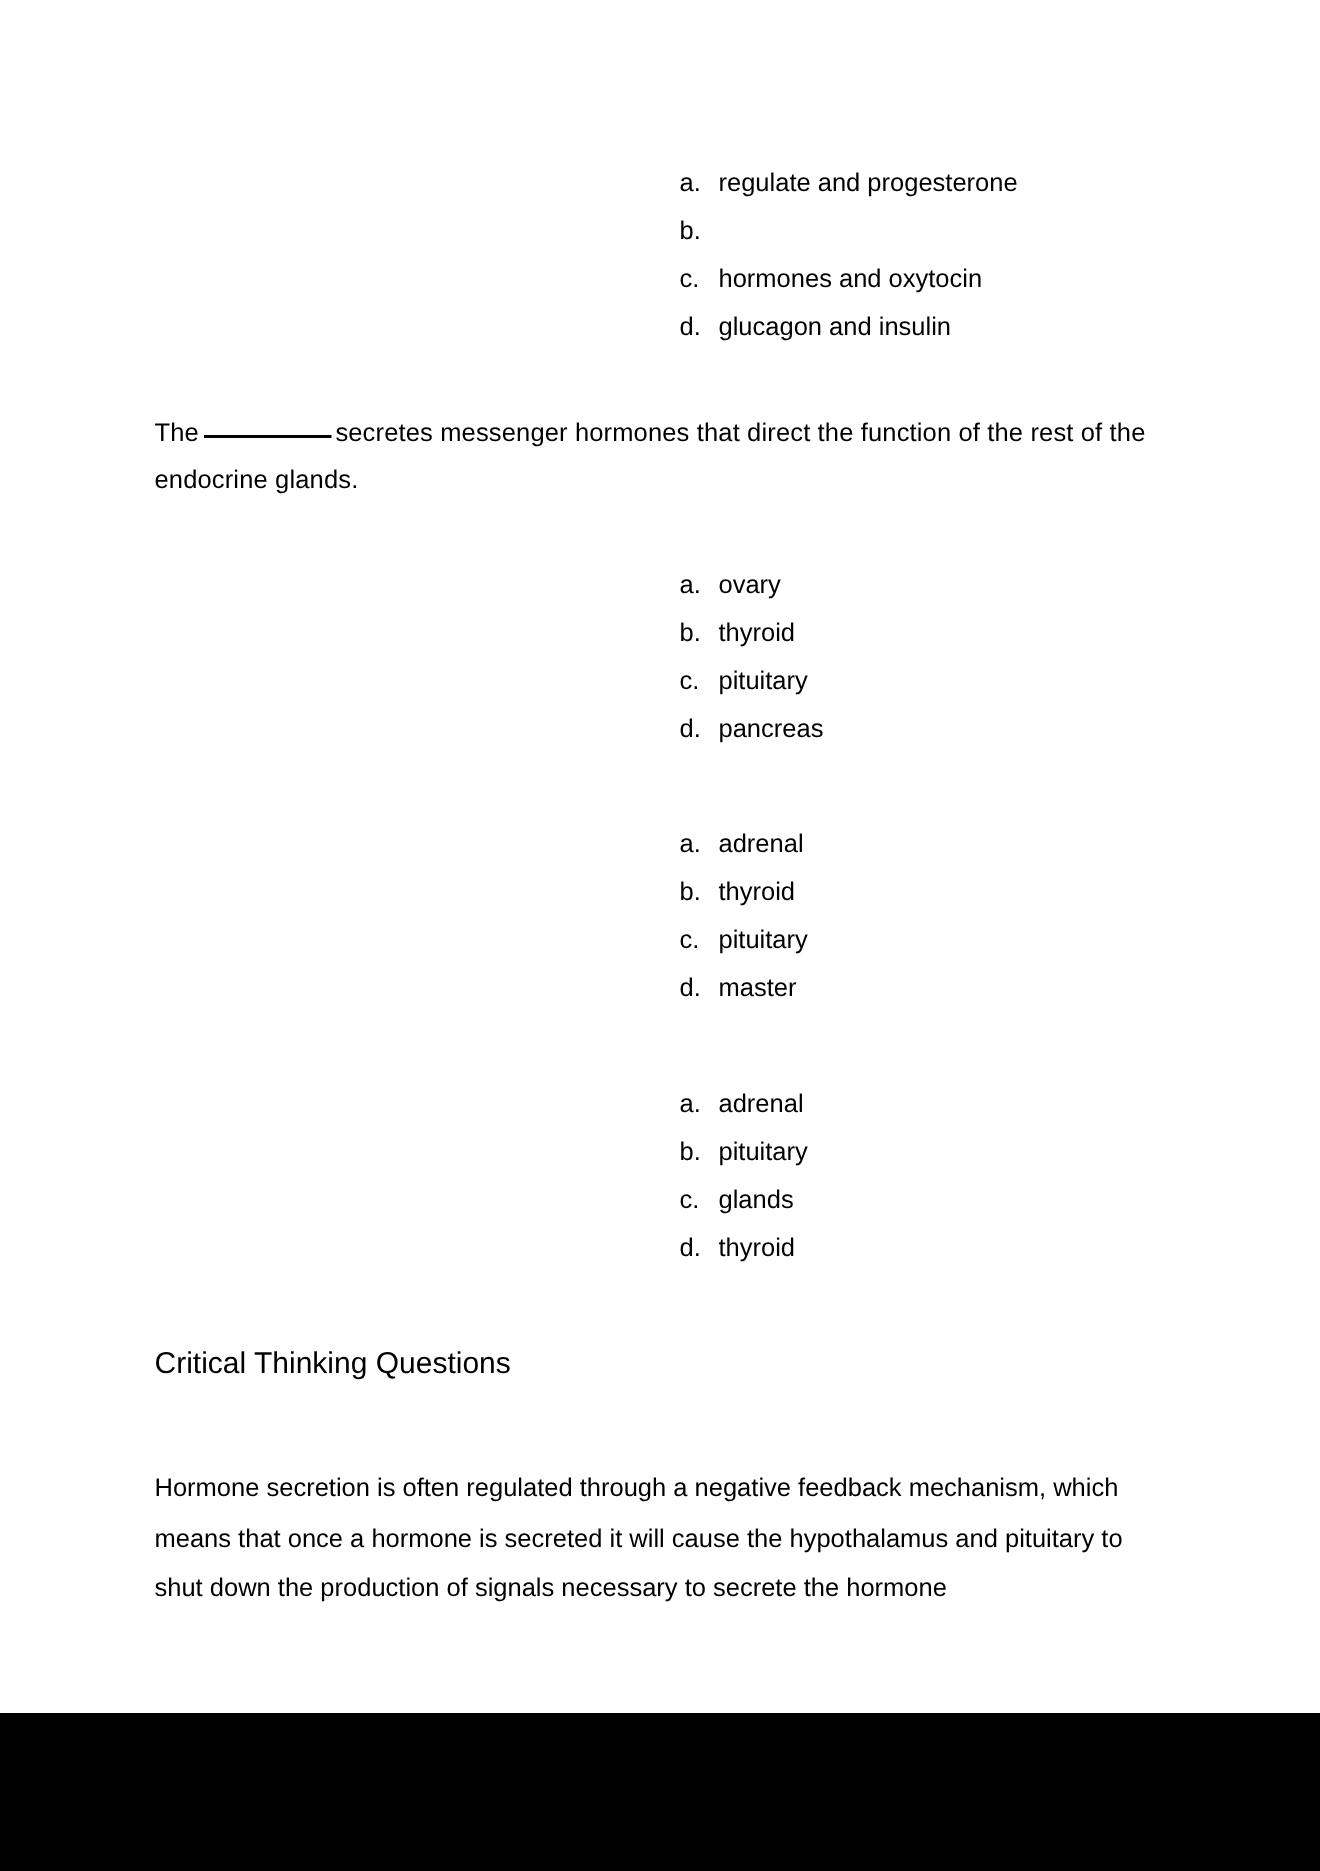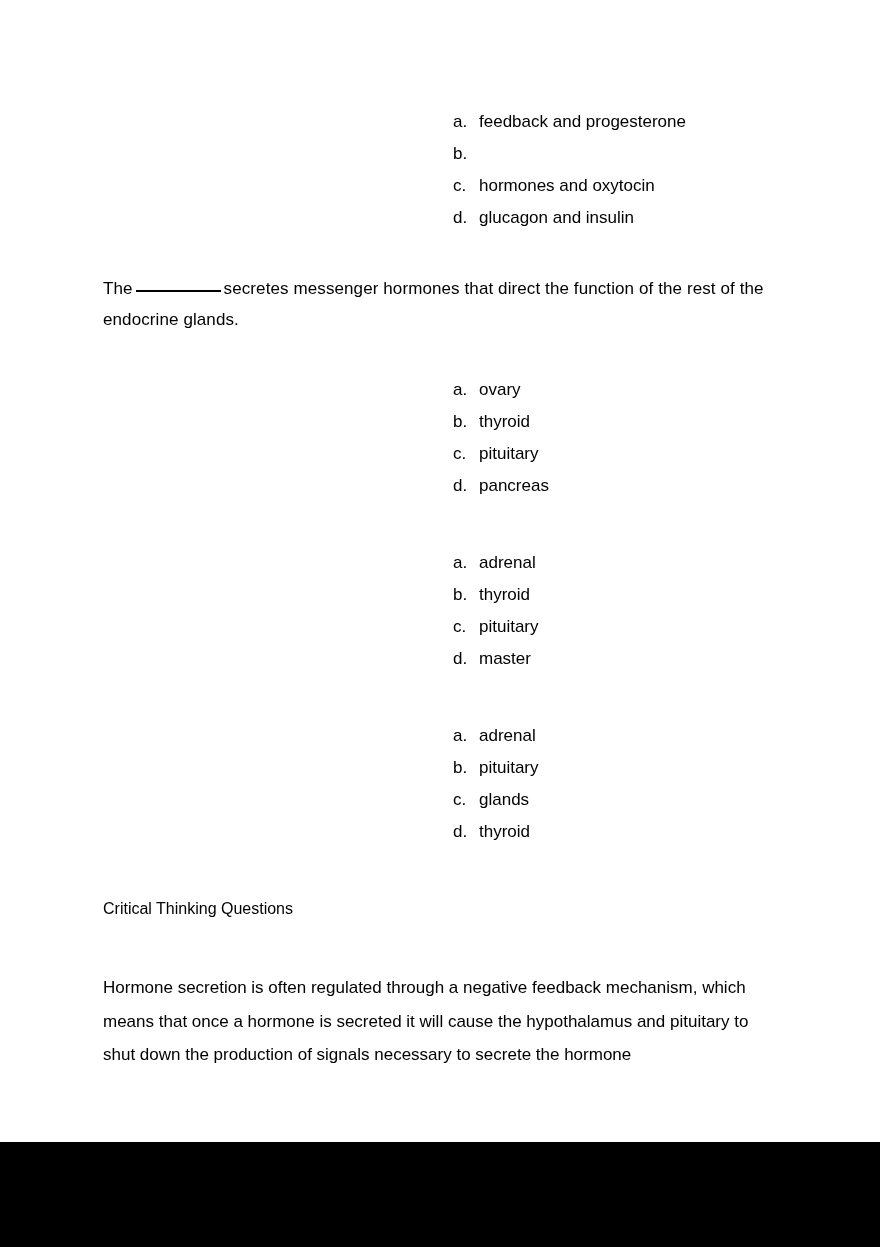--- a/index.html
+++ b/index.html
@@ -67,21 +67,21 @@
     display: inline-block;
     width: 85px;
     border-bottom: 2.5px solid #000;
     vertical-align: 2px;
     margin: 0 3px;
     height: 13px;
   }
 
   
   .section-heading {
-    font-size: 16px;
+    font-size: 20px;
     line-height: 30px;
     font-weight: normal;
     margin-top: 23px;
   }
   .paragraph {
     font-size: 17px;
     line-height: 33.5px;
     font-weight: normal;
   }
 
@@ -109,21 +109,21 @@
 <body>
 
 <div class="page">
   <div class="content">
 
     <div class="gap-a"></div>
 
     <ul class="options">
       <li class="option-row">
         <span class="option-marker">a.</span>
-        <span class="option-text">feedback and progesterone</span>
+        <span class="option-text">regulate and progesterone</span>
       </li>
       <li class="option-row">
         <span class="option-marker">b.</span>
       </li>
       <li class="option-row">
         <span class="option-marker">c.</span>
         <span class="option-text">hormones and oxytocin</span>
       </li>
       <li class="option-row">
         <span class="option-marker">d.</span>

